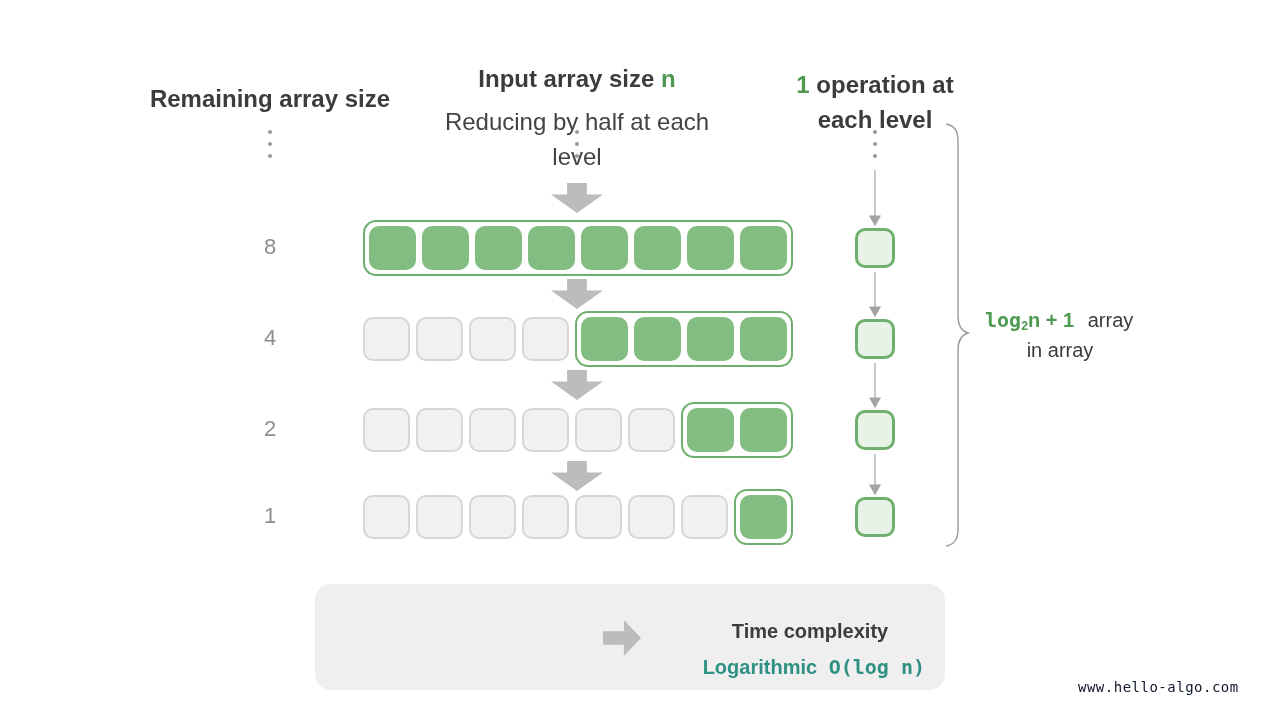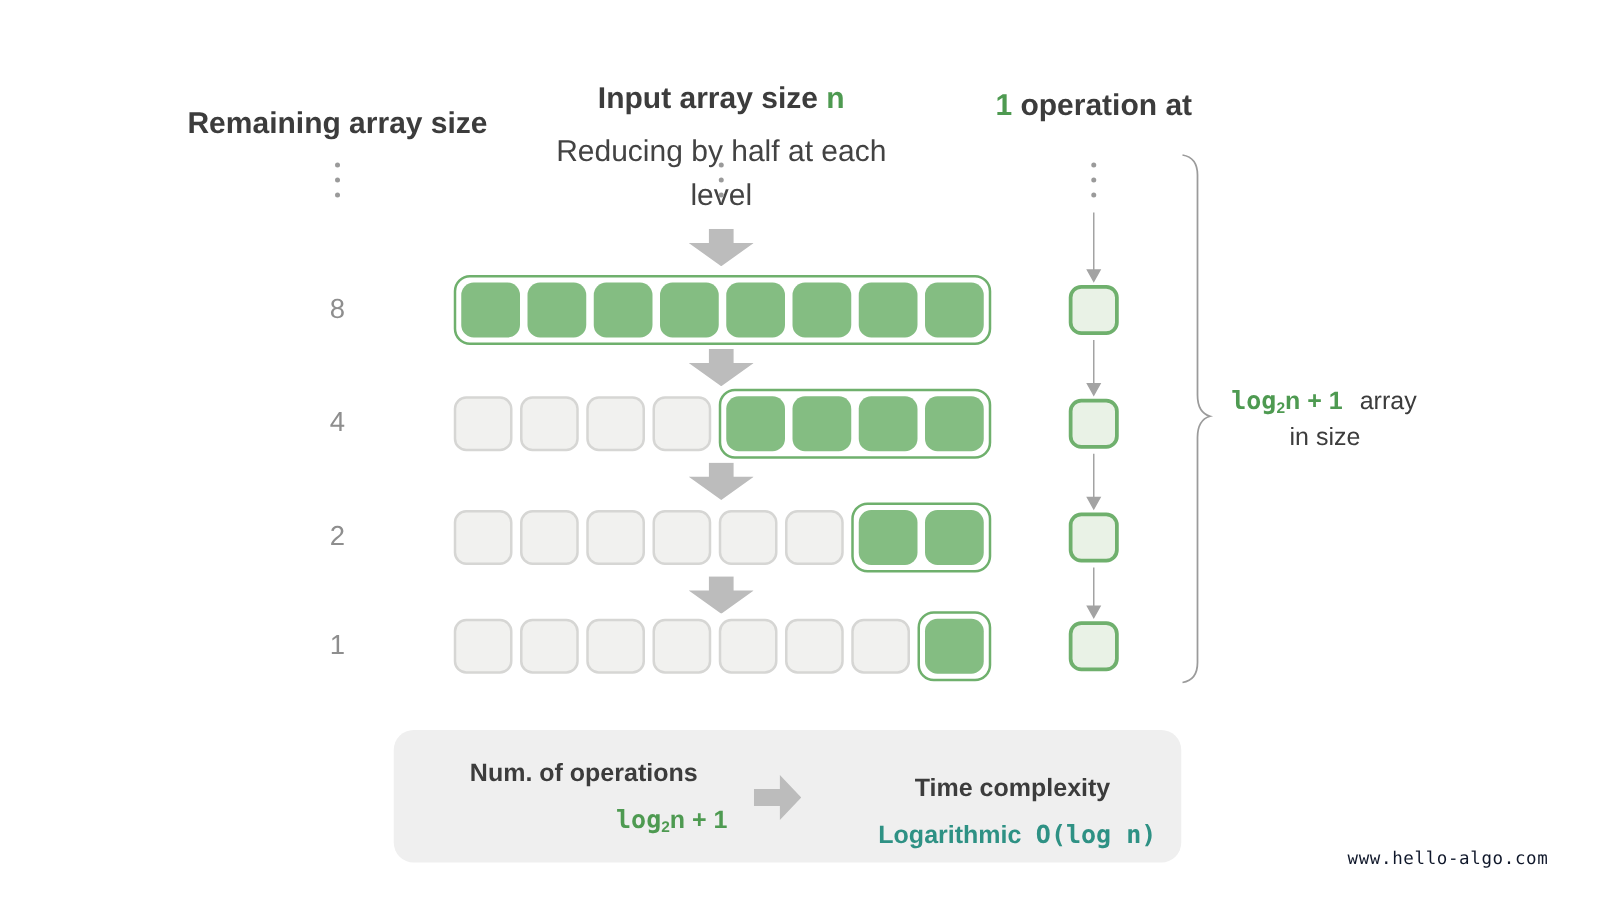--- a/index.html
+++ b/index.html
@@ -112,20 +112,21 @@
     <div>
       <span class="hdr-bold">Input array size </span><span class="hdr-bold green-text">n</span>
     </div>
     <div class="hdr-sub" style="margin-top:8px;">Reducing by half at each level</div>
   </div>
 
   <div class="abs hdr hdr-bold" style="left:775px; top:52px; width:200px;text-align:center;">
     <div>
       <span class="green-text">1</span><span> operation at</span>
     </div>
+    <div>each level</div>
   </div>
 
   <div class="abs vdots" style="left:268px; top:130px;">
     <span class="dot"></span>
       <span class="dot"></span>
       <span class="dot"></span>
   </div>
   <div class="abs vdots" style="left:575px; top:130px;">
     <span class="dot"></span>
       <span class="dot"></span>
@@ -205,30 +206,24 @@
         <polygon points="870,485 880,485 875,494"></polygon>
     </g>
     <path d="M946,124 Q958,126 958,140 L958,316 Q958,330 968,333 Q958,336 958,350 L958,530 Q958,544 946,546" fill="none" stroke="#9b9b9b" stroke-width="1.4"></path>
   </svg>
 
   <div class="abs brace-label" style="left:985px; top:308px; width:200px;">
     <div>
       <span class="formula green-text"><span class="mono">log</span><sub>2</sub><span>n + 1</span></span>
       <span style="margin-left:8px;">array</span>
     </div>
-    <div class="brace-line2" style="margin-top:6px; width:150px;">in size</div>
+    <div class="brace-line2" style="margin-top:6px; width:150px;">in array</div>
   </div>
 
   <div class="panel">
-    <div class="panel-col" style="left:37px; top:24px; width:230px;">
-      <div class="panel-title">Num. of operations</div>
-      <div class="panel-formula formula green-text">
-        <span class="mono">log</span><sub>2</sub><span>n + 1</span>
-      </div>
-    </div>
 
     <div class="block-arrow-right" style="left:288px; top:36px;"></div>
 
     <div class="panel-col" style="left:380px; top:24px; width:230px;margin-top:12px;">
       <div class="panel-title">Time complexity</div>
       <div class="panel-formula formula teal-text">
         <span>Logarithmic</span>
         <span class="mono" style="margin-left:6px;">O(log n)</span>
       </div>
     </div>

